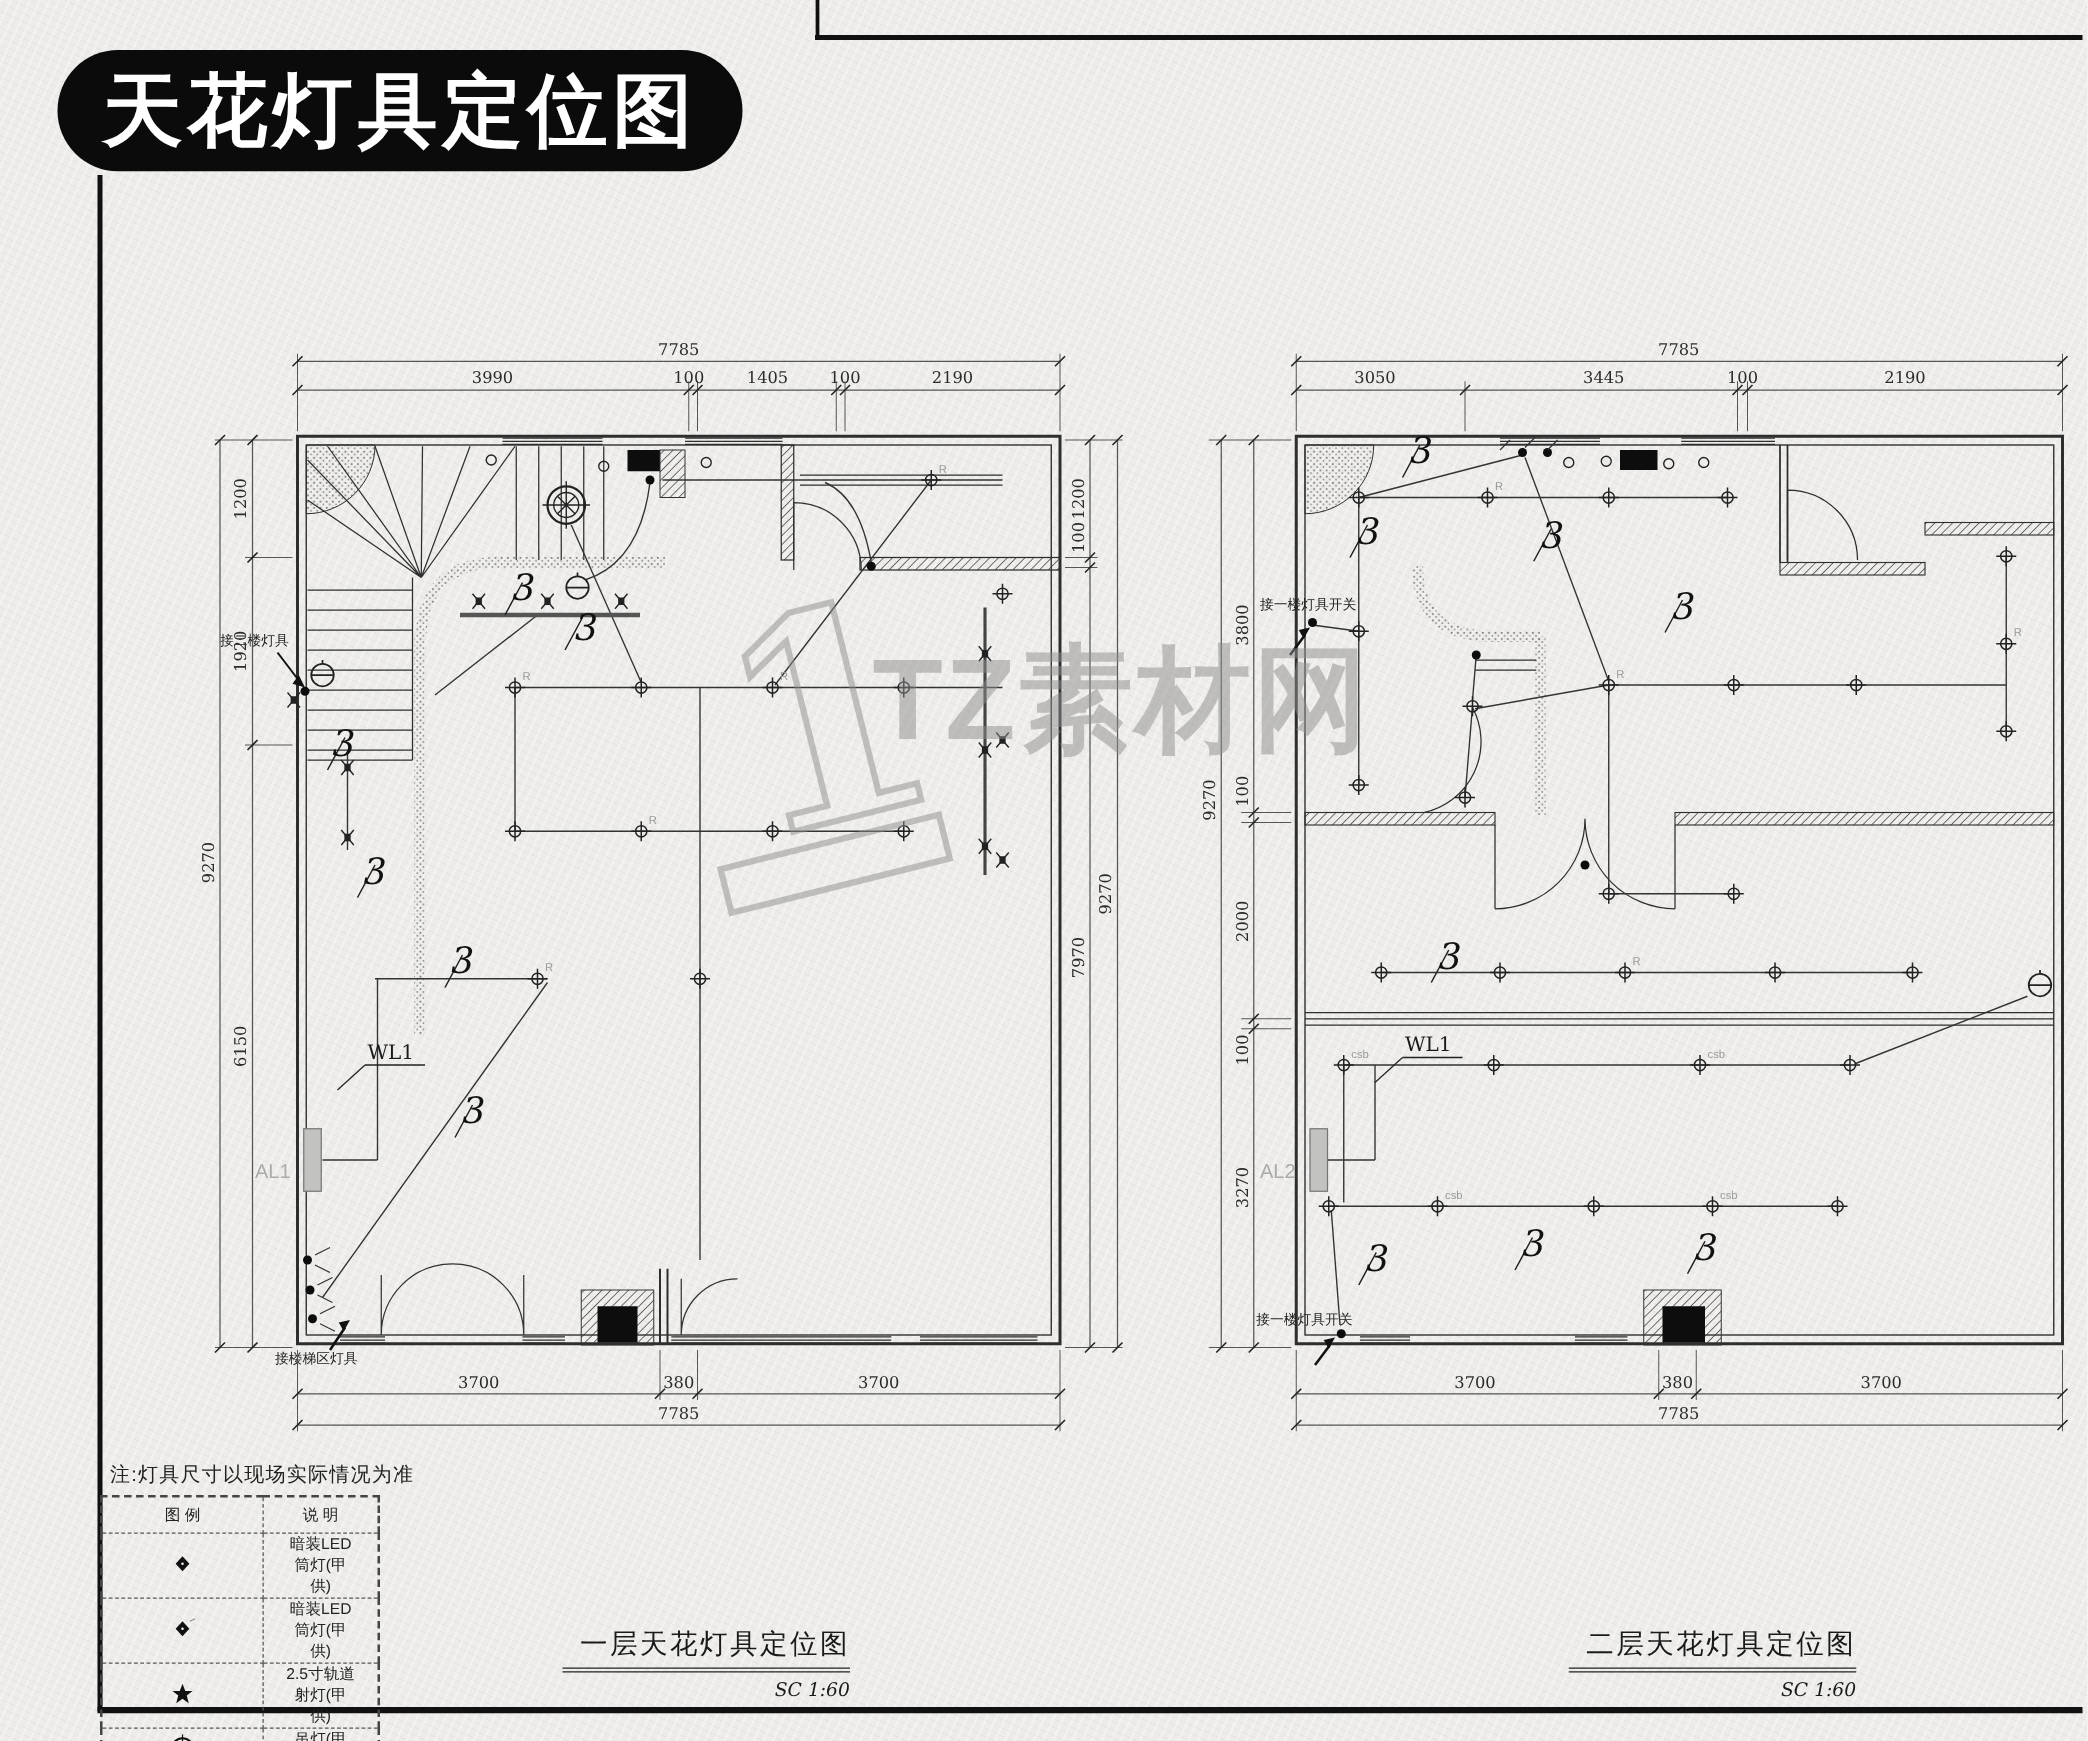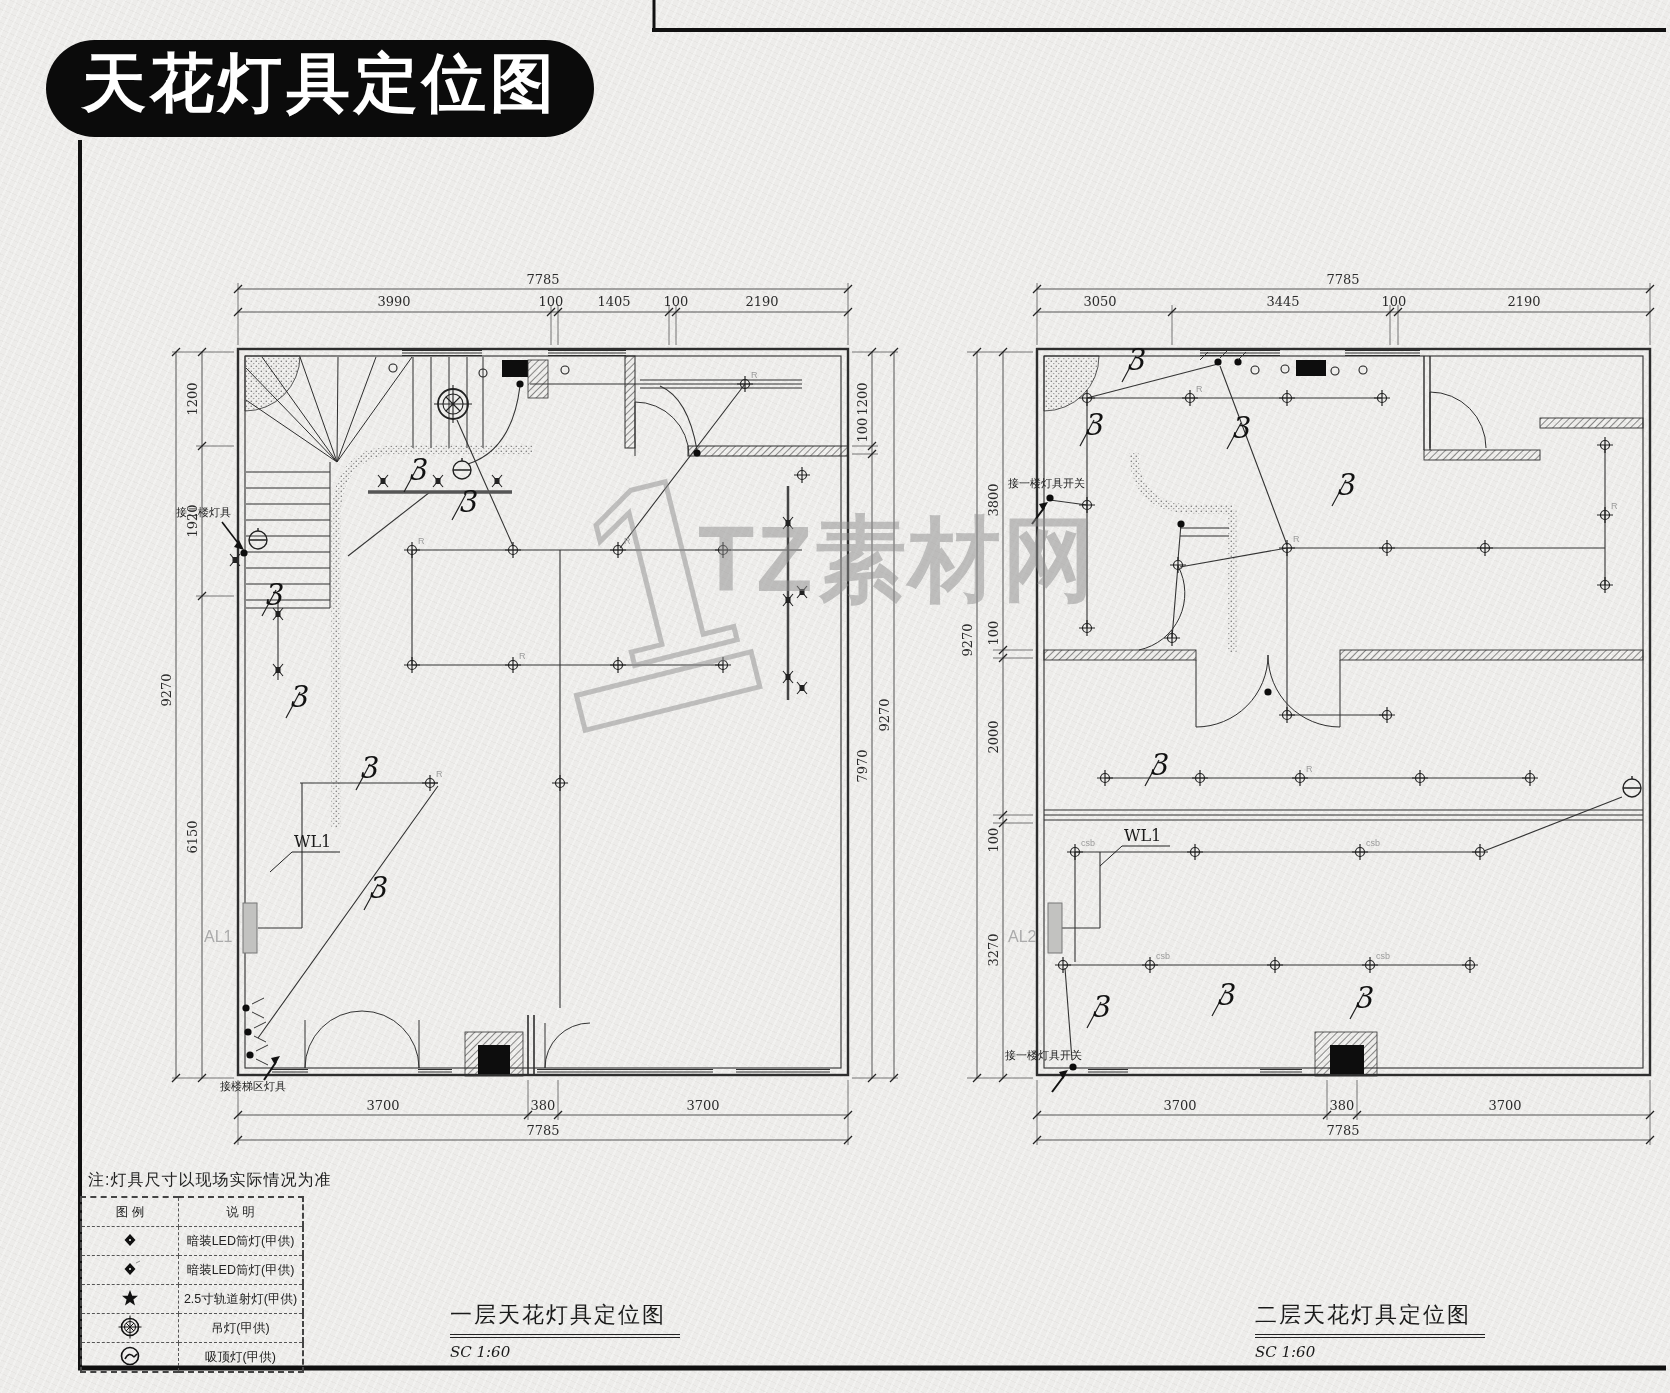--- a/index.html
+++ b/index.html
@@ -6,21 +6,21 @@
   .page{
     position:relative;width:1670px;height:1393px;overflow:hidden;
     background-color:#edecea;
     background-image:
       repeating-linear-gradient(115deg, rgba(255,255,255,.30) 0 2px, rgba(255,255,255,0) 2px 7px),
       repeating-linear-gradient(25deg, rgba(176,173,166,.10) 0 1px, rgba(176,173,166,0) 1px 6px);
     font-family:"Liberation Sans", sans-serif;
   }
   .banner{
     position:absolute;left:46px;top:40px;width:548px;height:97px;
-    background:#0b0b0b;border-radius:50px;display:flex;align-items:flex-start;justify-content:center;
+    background:#0b0b0b;border-radius:50px;display:flex;align-items:center;justify-content:center;
   }
   .banner span{
     color:#ffffff;font-size:64px;font-weight:bold;letter-spacing:4px;
     font-family:"Liberation Sans", sans-serif;
   }
   svg text{font-family:"DejaVu Serif", serif;}
   .dt{font-size:13px;fill:#2b2b2b;}
   .c3{font-size:29px;font-style:italic;fill:#111;}
   .zhs{font-size:11px;fill:#222;font-family:"Liberation Sans",sans-serif;}
   .code{font-size:9px;fill:#9a9a9a;font-family:"Liberation Sans",sans-serif;font-style:normal;}
@@ -28,23 +28,23 @@
   .wl{font-size:16px;fill:#1a1a1a;font-family:"DejaVu Serif",serif;}
   .watermark{position:absolute;left:530px;top:440px;width:660px;height:330px;pointer-events:none;opacity:.5;}
   .wm-brand{position:absolute;left:168px;top:58px;font-size:92px;font-weight:bold;color:#8e8e8e;letter-spacing:2px;font-family:"Liberation Sans",sans-serif;}
   .wm-domain{position:absolute;left:286px;top:188px;font-size:26px;font-weight:bold;color:#9a9a9a;letter-spacing:11px;font-family:"Liberation Sans",sans-serif;}
   .note{position:absolute;left:88px;top:1170px;font-size:16px;color:#222;letter-spacing:1px;}
   table.legend{
     position:absolute;left:80px;top:1196px;width:224px;border-collapse:collapse;
     border:2px dashed #444;table-layout:fixed;
   }
   table.legend td{border:1.4px dashed #555;height:28px;text-align:center;vertical-align:middle;
-    font-size:12.5px;color:#222;padding:0 2px;}
+    font-size:12.5px;color:#222;padding:0 18px;}
   table.legend td.sym{width:92px;}
-  .ptitle{position:absolute;width:230px;text-align:left;}
+  .ptitle{position:absolute;width:230px;text-align:right;}
   .ptitle .t{font-size:22px;color:#1a1a1a;letter-spacing:2px;border-bottom:4px double #222;padding-bottom:4px;}
   .ptitle .s{font-size:15px;color:#1a1a1a;margin-top:5px;font-family:"DejaVu Serif",serif;font-style:italic;}
 </style>
 </head>
 <body>
 
 <div class="page">
 
 <svg width="1670" height="1393" style="position:absolute;left:0;top:0">
   <defs>

